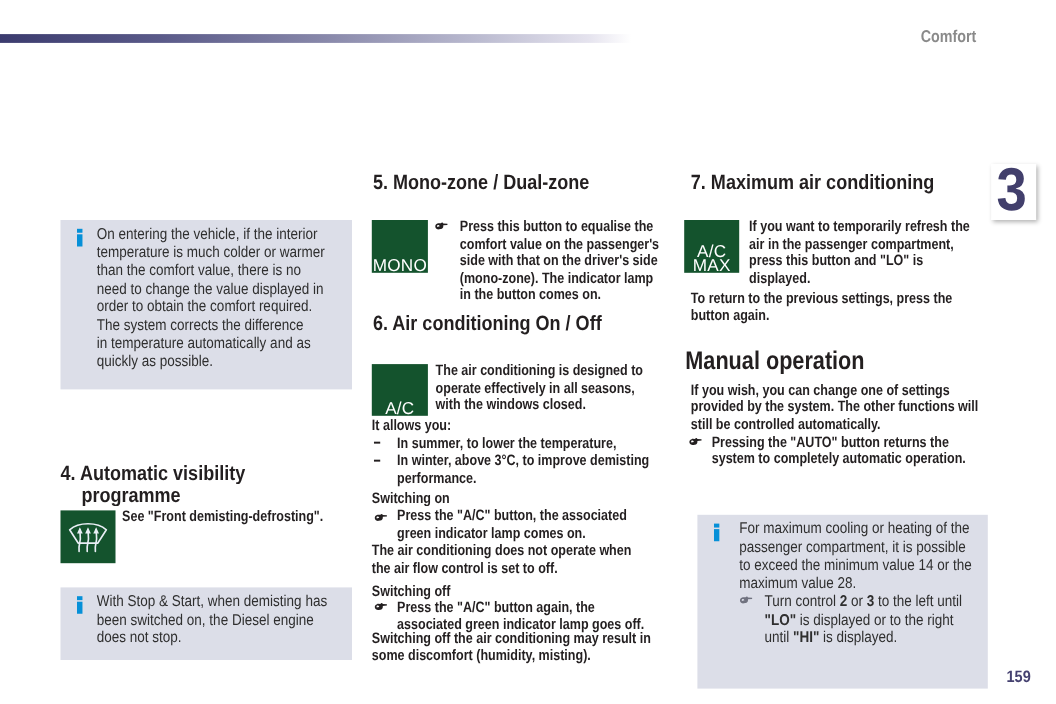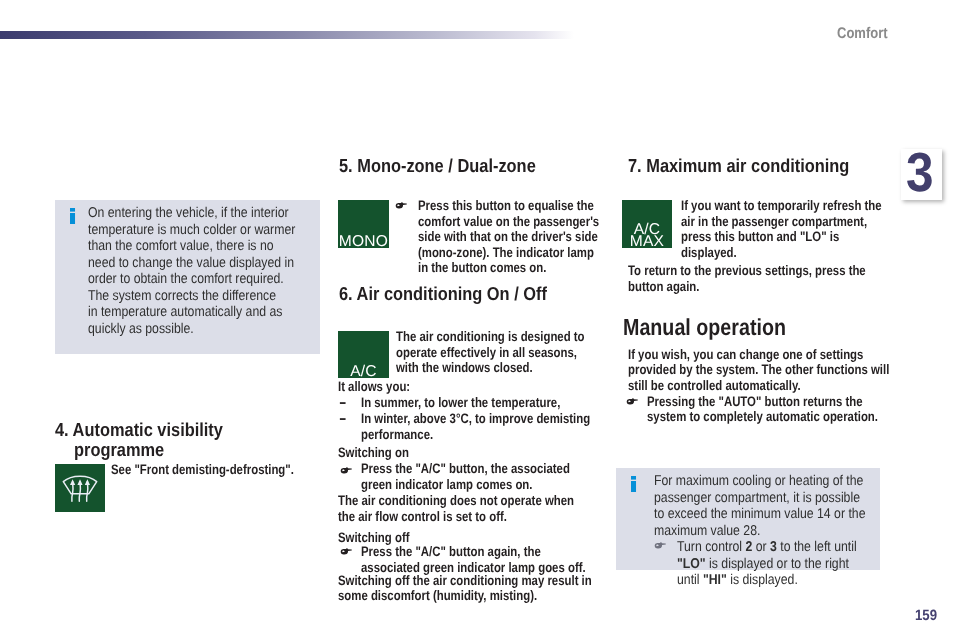--- a/index.html
+++ b/index.html
@@ -95,20 +95,31 @@
       </g>
       <g fill="#e9eef5">
         <path d="M15.0 21.0 L17.6 15.3 L20.2 21.0 Z"></path>
         <path d="M22.4 21.0 L25 15.3 L27.6 21.0 Z"></path>
         <path d="M29.8 21.0 L32.4 15.3 L35.0 21.0 Z"></path>
       </g>
     </svg>
   </div>
   <div class="t tbody" style="left:111px;top:462px;width:260px;">See "Front demisting-defrosting".</div>
 
+  <div class="infobox" style="left:55px;top:534px;width:265px;height:66px;">
+    <span class="ib-i" style="left:15px;top:6px;">
+      <svg width="6" height="18" viewBox="0 0 6 18" style="display:block">
+        <rect x="0" y="2" width="6" height="3.6" fill="#0690d8"></rect>
+        <rect x="0" y="7" width="6" height="13" fill="#0690d8"></rect>
+      </svg>
+    </span>
+    <div class="t tinfo" style="left:33px;top:5px;width:270px;">With Stop &amp; Start, when demisting has
+been switched on, the Diesel engine
+does not stop.</div>
+  </div>
 
   <div class="t thead" style="left:339px;top:156px;width:300px;">5. Mono-zone / Dual-zone</div>
 
   <div class="btn" style="left:338px;top:200px;width:51px;height:48px;">
     <span class="lbl">MONO</span>
   </div>
   <div class="mk" style="left:395px;top:201px;">
     <svg width="13" height="9" viewBox="0 0 52 36" style="display:block">
       <path fill="#231f20" fill-rule="evenodd" d="M11 9 C5 10 2 15 3 21 C4 27 10 31 17 30 L23 29 C29 28 32 24 32 18 L32 15.5 L47 14 L47 9.5 L32 8.5 C31 4 25 4 23.5 8 L15 7.5 C13 7.5 12 8 11 9 Z M12 14 C9.5 15 8.5 18.5 10 21 L19 19 C18 15.5 15 13.5 12 14 Z"></path>
     </svg>
@@ -175,21 +186,21 @@
 provided by the system. The other functions will
 still be controlled automatically.</div>
   <div class="mk" style="left:626px;top:397px;">
     <svg width="13" height="9" viewBox="0 0 52 36" style="display:block">
       <path fill="#231f20" fill-rule="evenodd" d="M11 9 C5 10 2 15 3 21 C4 27 10 31 17 30 L23 29 C29 28 32 24 32 18 L32 15.5 L47 14 L47 9.5 L32 8.5 C31 4 25 4 23.5 8 L15 7.5 C13 7.5 12 8 11 9 Z M12 14 C9.5 15 8.5 18.5 10 21 L19 19 C18 15.5 15 13.5 12 14 Z"></path>
     </svg>
   </div>
   <div class="t tbody" style="left:646.5px;top:393.5px;width:300px;">Pressing the "AUTO" button returns the
 system to completely automatic operation.</div>
 
-  <div class="infobox" style="left:616px;top:468px;width:264px;height:102px;">
+  <div class="infobox" style="left:634px;top:468px;width:264px;height:158px;">
     <span class="ib-i" style="left:15px;top:6px;">
       <svg width="6" height="18" viewBox="0 0 6 18" style="display:block">
         <rect x="0" y="2" width="6" height="3.6" fill="#0690d8"></rect>
         <rect x="0" y="7" width="6" height="13" fill="#0690d8"></rect>
       </svg>
     </span>
     <div class="t tinfo" style="left:38px;top:5px;width:260px;">For maximum cooling or heating of the
 passenger compartment, it is possible
 to exceed the minimum value 14 or the
 maximum value 28.</div>

